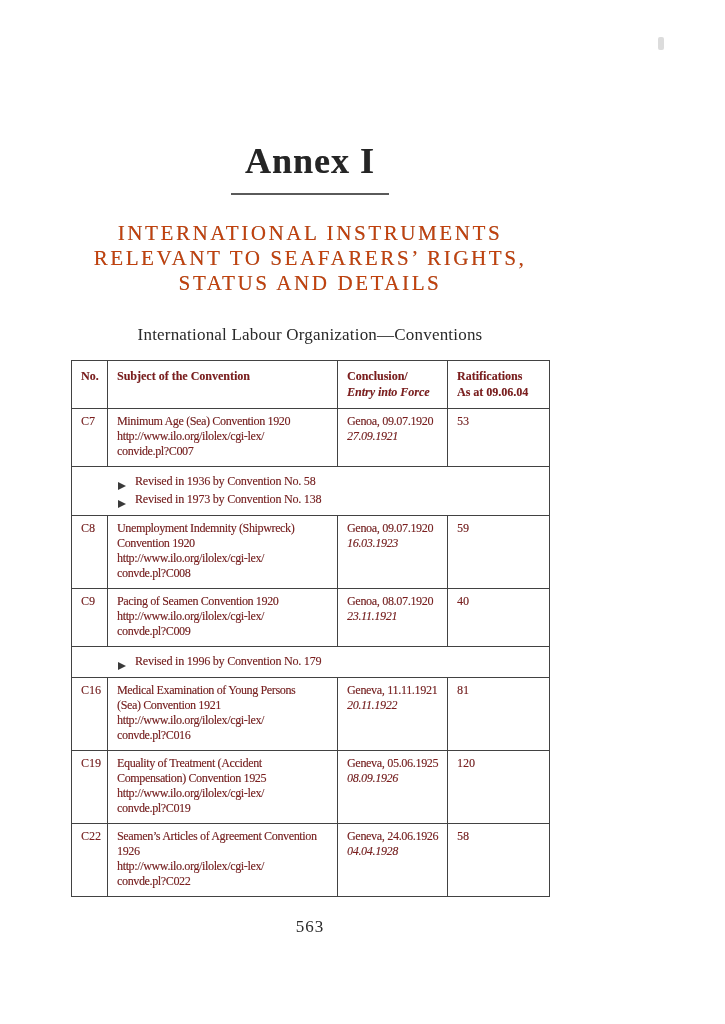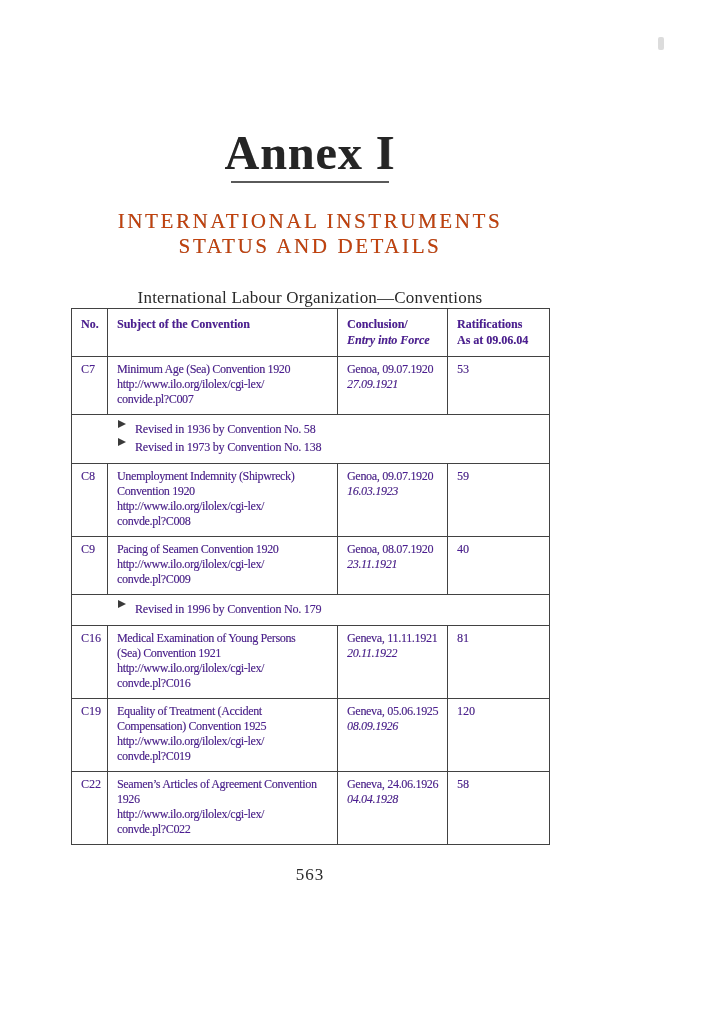--- a/index.html
+++ b/index.html
@@ -16,21 +16,21 @@
     width: 6px; height: 13px;
     background: #dcdcdc; border-radius: 2px;
   }
   .content {
     width: 478px;
     margin-left: 71px;
     padding-top: 130px;
     text-align: center;
   }
   h1.annex-title {
-    margin: 4px; font-size: 48px; line-height: 37px;
+    margin: 13px; font-size: 36px; line-height: 37px;
     font-weight: 700; letter-spacing: 1px;
     color: #252525;
     text-shadow: 0.3px 0 0 rgba(40,40,40,0.5);
   }
   .title-rule {
     width: 158px; height: 2px;
     background: #5a5a5a;
     margin: 10px auto 0 auto;
   }
   .main-heading {
@@ -40,40 +40,40 @@
     color: #c2410c;
     text-shadow: 0.2px 0 0 rgba(50,50,50,0.45);
   }
   h2.section-title {
     margin: 29px 0 0 0;
     font-size: 17px; line-height: 20px;
     font-weight: 400; letter-spacing: 0.2px;
     color: #2a2a2a;
   }
   table.conventions {
-    width: 478px; margin-top: 0;
+    width: 478px; margin-top: 15px;
     border-collapse: collapse; table-layout: fixed;
     font-size: 12px; text-align: left;
-    color: #4c1d95;
+    color: #7f1d1d;
   }
   th, td {
     border: 1px solid #424242;
     vertical-align: top;
     padding: 5px 6px 7px 9px;
     line-height: 15px;
     font-weight: 400;
     text-shadow: 0.2px 0 0 rgba(46,46,46,0.4);
   }
   th { font-weight: 700; line-height: 16px; padding-top: 7px; padding-bottom: 8px; }
   th .italic-sub { font-style: italic; }
   .subj-line { letter-spacing: -0.35px; white-space: nowrap; }
   .conc-line { letter-spacing: -0.3px; white-space: nowrap; }
   .conc-entry { font-style: italic; }
   td.note-cell { padding: 5px 6px 7px 46px; }
-  .note-line { display: flex; align-items: flex-start; line-height: 18px; }
+  .note-line { display: flex; align-items: flex-end; line-height: 18px; }
   .tri-bullet {
     flex: 0 0 auto;
     width: 0; height: 0;
     border-left: 8px solid #3a3a3a;
     border-top: 4.5px solid transparent;
     border-bottom: 4.5px solid transparent;
     margin-right: 9px;
   }
   .note-text { letter-spacing: -0.2px; white-space: nowrap; }
   .page-number {
@@ -87,20 +87,21 @@
 
 <div class="scan-speck"></div>
 
 <div class="content">
 
   <h1 class="annex-title">Annex I</h1>
   <div class="title-rule"></div>
 
   <div class="main-heading" id="main-heading">
       <div>INTERNATIONAL INSTRUMENTS</div>
+      <div>RELEVANT TO SEAFARERS’ RIGHTS,</div>
       <div>STATUS AND DETAILS</div>
     </div>
 
   <h2 class="section-title">International Labour Organization—Conventions</h2>
 
   <table class="conventions">
     <colgroup>
       <col style="width:36px">
       <col style="width:230px">
       <col style="width:110px">

